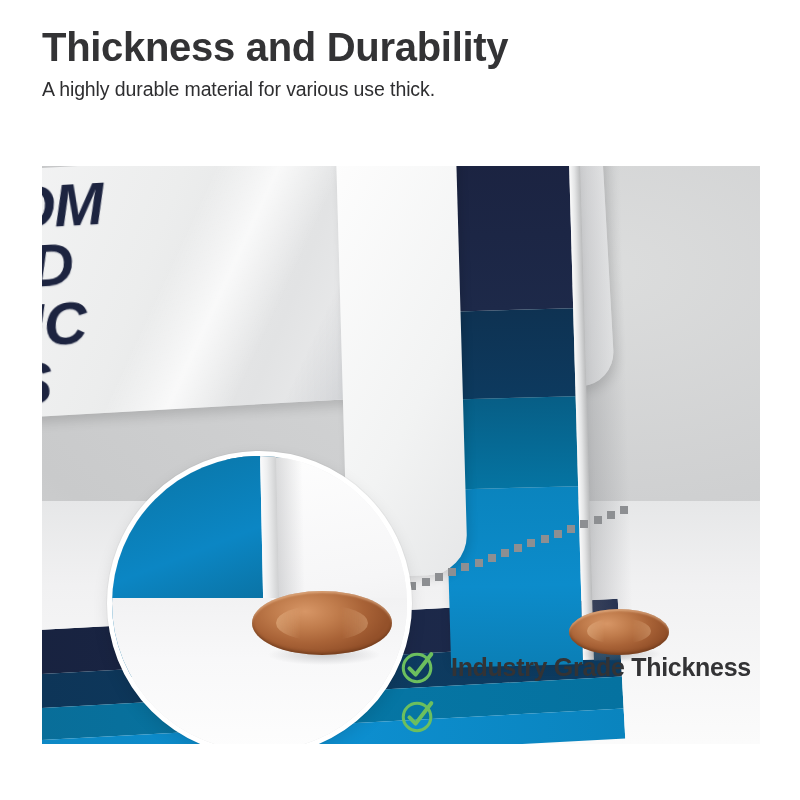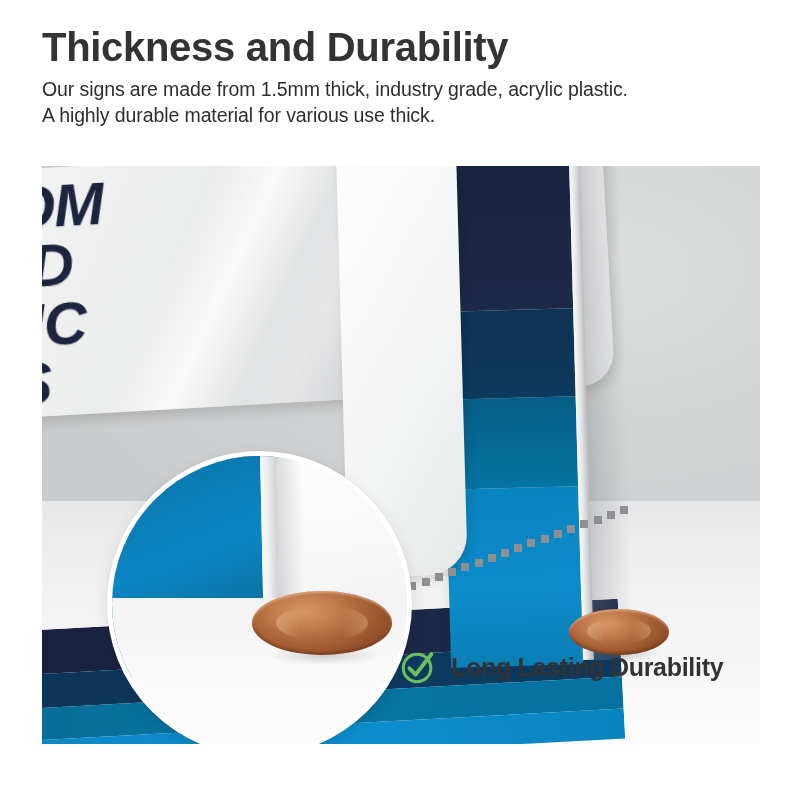--- a/index.html
+++ b/index.html
@@ -203,21 +203,20 @@
   }
 </style>
 </head>
 <body>
 
 <div class="page">
 
   <div class="header">
     <h1 class="title">Thickness and Durability</h1>
     <p class="subtitle">
-      <span class="l1">Our signs are made from 1.5mm thick, industry grade, acrylic plastic.</span>
       <span class="l2">A highly durable material for various use thick.</span>
     </p>
   </div>
 
   <div class="photo">
     <div class="surface"></div>
     <div class="surface-lower"></div>
 
     <div class="sign-wrap">
       <div class="sign-white"></div>
@@ -287,25 +286,33 @@
         <div class="coin-shadow"></div>
         <div class="coin-rim"></div>
         <div class="coin-face"></div>
         <div class="coin-relief"></div>
       </div>
     </div>
   </div>
 
   <div class="features">
 
-
     <div class="feature">
       <span class="check">
         <svg viewBox="0 0 40 40" width="38" height="38" aria-hidden="true">
           <circle cx="19" cy="21" r="14.5" fill="none" stroke="#6cbf5e" stroke-width="3.2"></circle>
           <path d="M11 21.5 L17.5 28 L34 6.5" fill="none" stroke="#6cbf5e" stroke-width="4.2" stroke-linecap="round" stroke-linejoin="round"></path>
         </svg>
       </span>
-      <span class="feature-label">Long Lasting Durability</span>
+      <span class="feature-label">Industry Grade Thickness</span>
+    </div>
+
+    <div class="feature">
+      <span class="check">
+        <svg viewBox="0 0 40 40" width="38" height="38" aria-hidden="true">
+          <circle cx="19" cy="21" r="14.5" fill="none" stroke="#6cbf5e" stroke-width="3.2"></circle>
+          <path d="M11 21.5 L17.5 28 L34 6.5" fill="none" stroke="#6cbf5e" stroke-width="4.2" stroke-linecap="round" stroke-linejoin="round"></path>
+        </svg>
+      </span>
     </div>
 
   </div>
 </div>
 
 </body></html>

